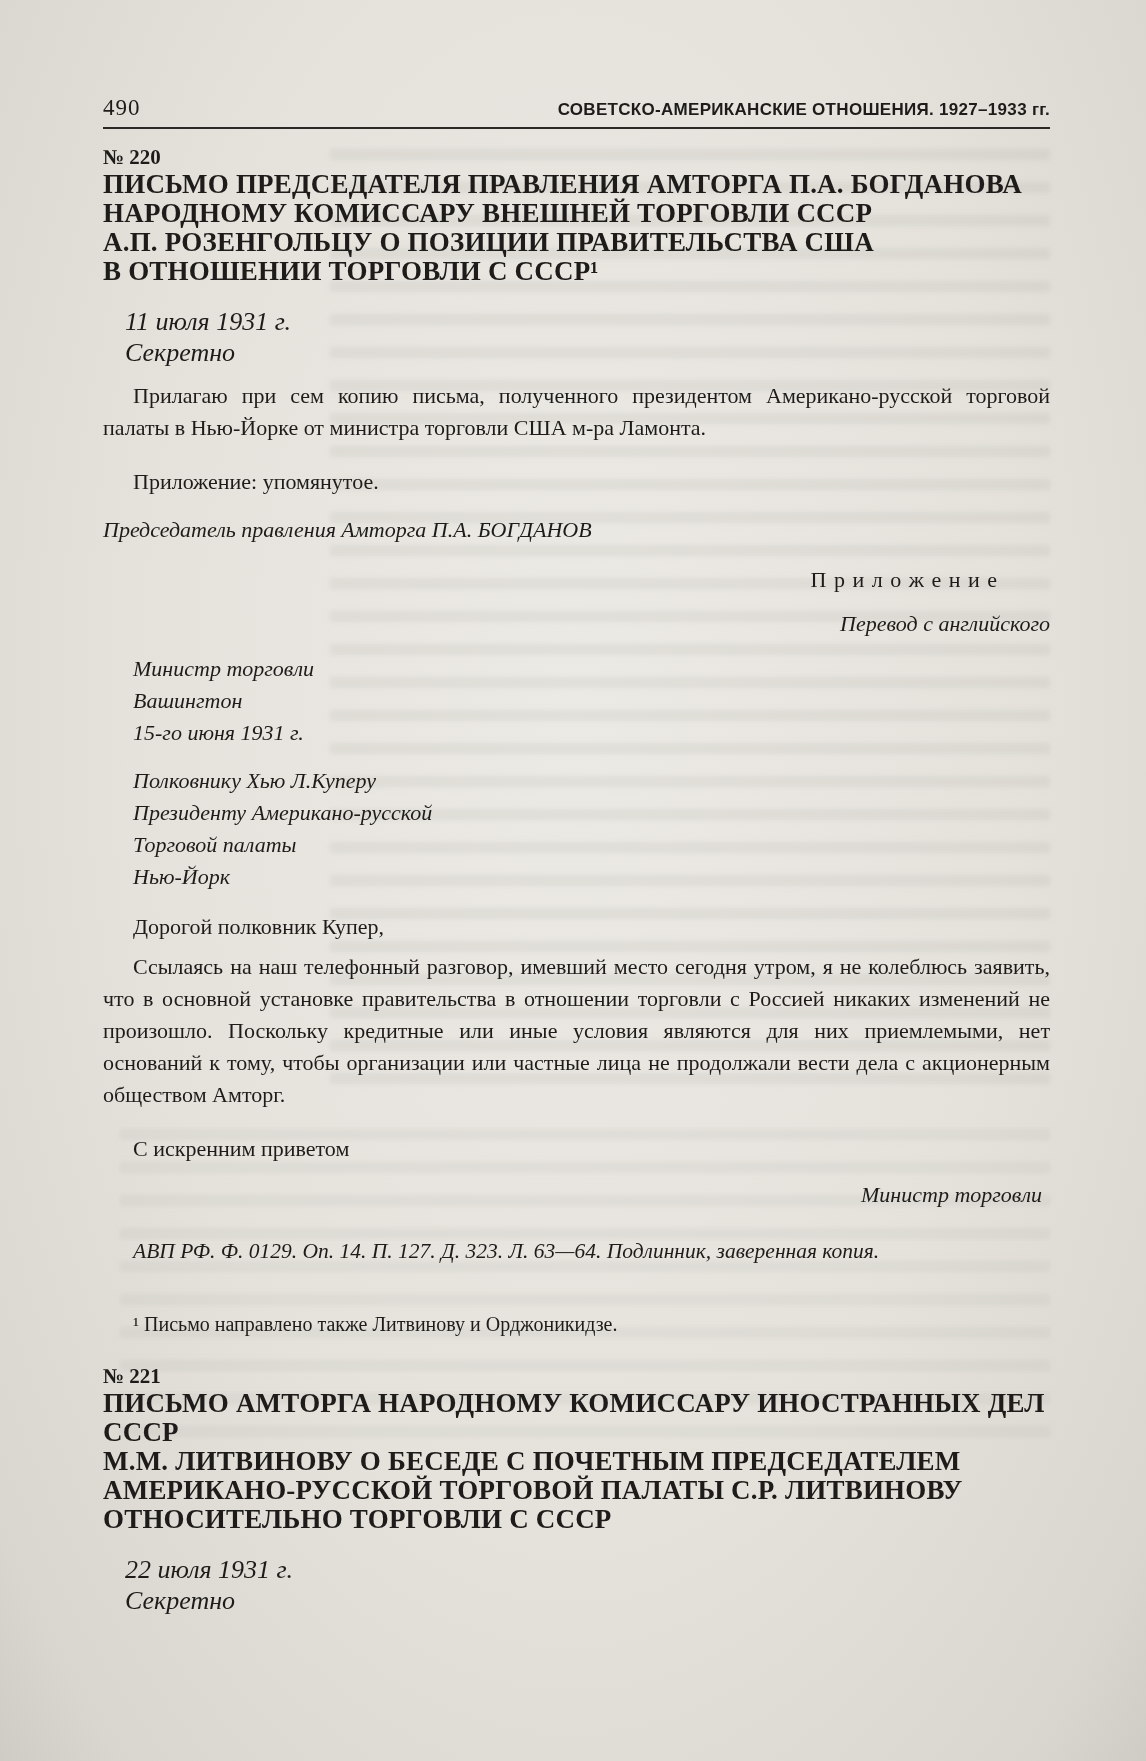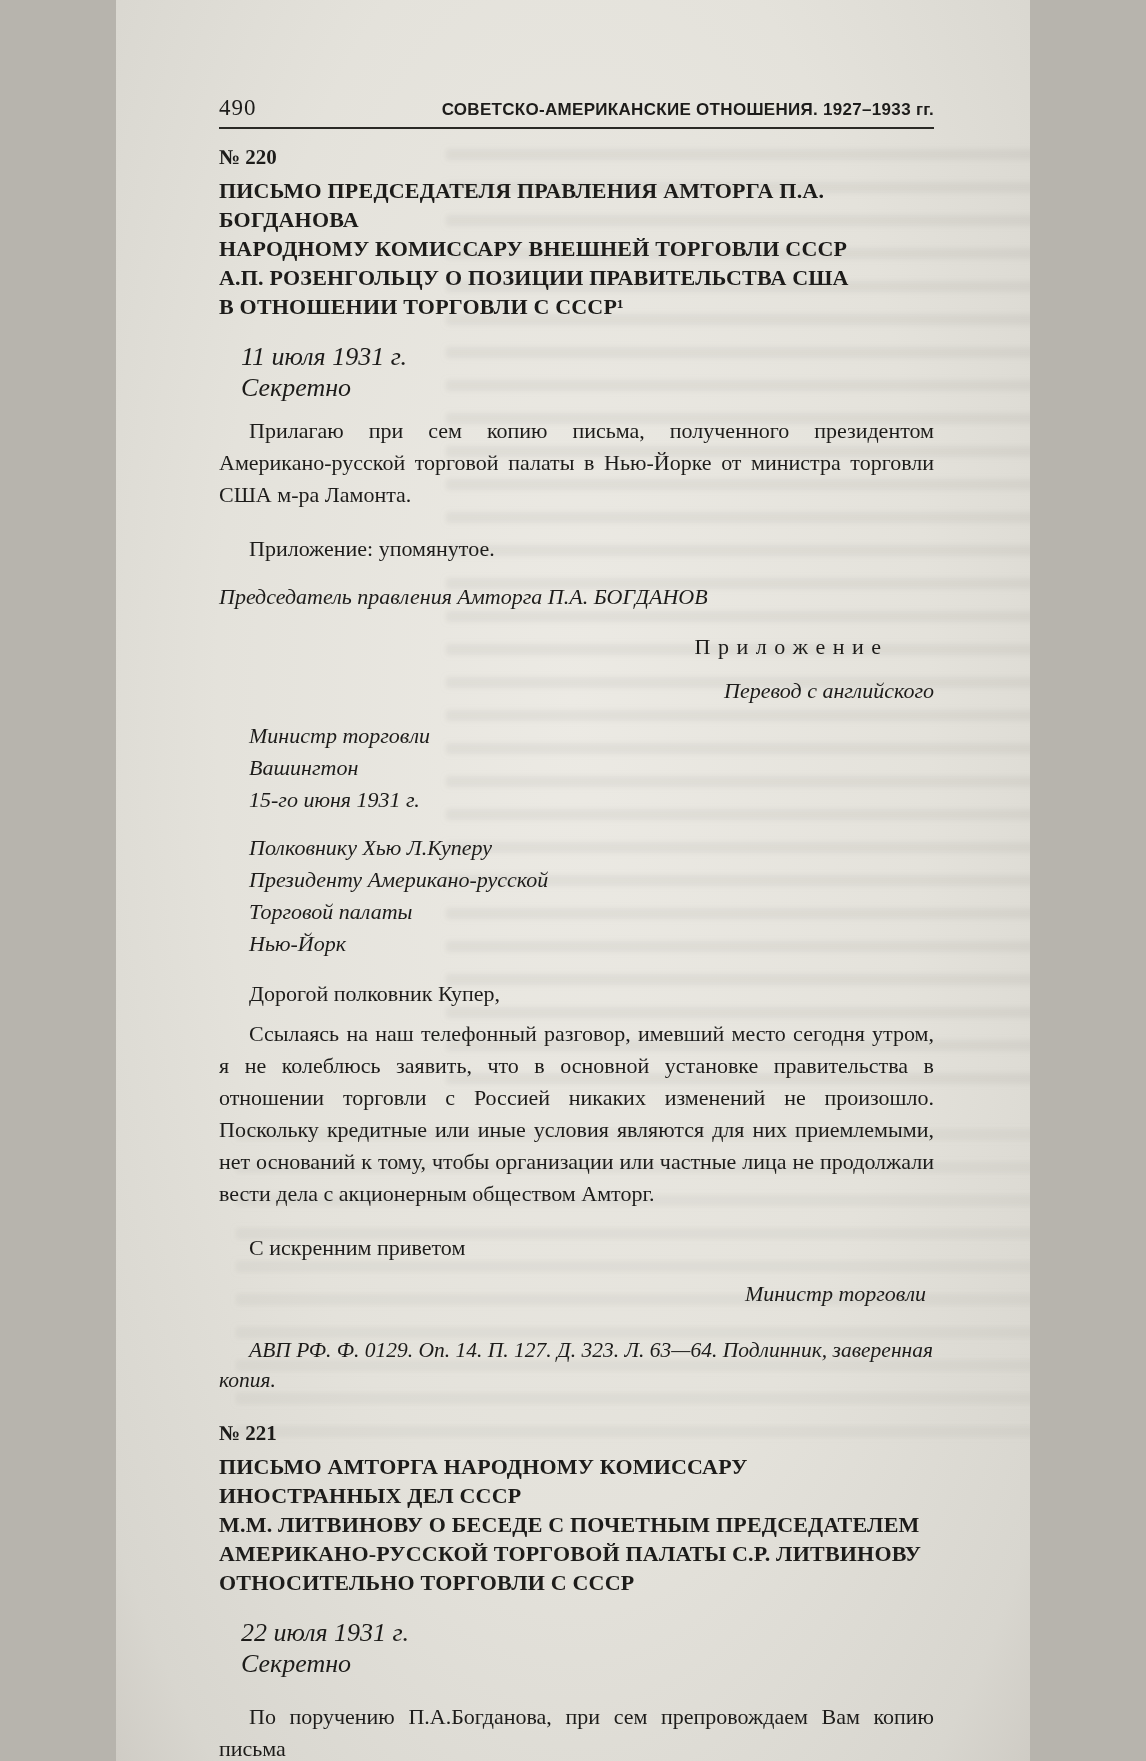--- a/index.html
+++ b/index.html
@@ -1,18 +1,18 @@
 <!DOCTYPE html>
 <html><head>
 <meta charset="utf-8">
 <style>
   html,body{margin:0;padding:0;background:#b7b4ad;}
   .page{
     position:relative;
-    width:914px;height:1761px;
+    width:1146px;height:1761px;
     margin:0 auto;
     background:
       radial-gradient(ellipse at 50% 40%, #eceae4 0%, #e4e2db 55%, #d8d6cf 90%, #cfccc5 100%);
     overflow:hidden;
     font-family:"Liberation Serif", serif;
     color:#1d1c1a;
     box-sizing:border-box;
     padding:95px 96px 0 103px;
   }
   
@@ -38,22 +38,22 @@
     padding-bottom:6px;
   }
   .page-num{font-size:23px;letter-spacing:1px;}
   .head-title{
     font-family:"Liberation Sans", sans-serif;
     font-weight:bold;font-size:17px;letter-spacing:0.3px;text-align:center;
   }
 
   .doc-number{font-weight:bold;font-size:21px;margin-top:16px;}
   .doc-title{
-    font-weight:bold;font-size:22px;line-height:29px;
-    margin-top:6px;letter-spacing:0.2px;
+    font-weight:bold;font-size:27px;line-height:29px;
+    letter-spacing:0.2px;
   }
   .meta{font-style:italic;font-size:26px;line-height:31px;margin-left:22px;}
   .meta.first{margin-top:20px;}
 
   .para{
     font-size:22px;line-height:32px;text-align:justify;
     text-indent:30px;margin-top:12px;
   }
   .plain-line{font-size:22px;line-height:32px;text-indent:30px;margin-top:10px;}
 
@@ -133,31 +133,31 @@
       <p class="para" style="margin-top:8px;">Ссылаясь на наш телефонный разговор, имевший место сегодня утром, я не колеблюсь заявить, что в основной установке правительства в отношении торговли с Россией никаких изменений не произошло. Поскольку кредитные или иные условия являются для них приемлемыми, нет оснований к тому, чтобы организации или частные лица не продолжали вести дела с акционерным обществом Амторг.</p>
 
       <div class="plain-line">С искренним приветом</div>
 
       <div class="closing-sig">
         <div class="title">Министр торговли</div>
       </div>
 
       <div class="archive">АВП РФ. Ф. 0129. Оп. 14. П. 127. Д. 323. Л. 63—64. Подлинник, заверенная копия.</div>
 
+      <div class="footnote">¹ Письмо направлено также Литвинову и Орджоникидзе.</div>
     </section>
 
     <section style="margin-top:26px;">
       <div class="doc-number">№ 221</div>
       <div class="doc-title">
         <div>ПИСЬМО АМТОРГА НАРОДНОМУ КОМИССАРУ ИНОСТРАННЫХ ДЕЛ СССР</div>
         <div>М.М. ЛИТВИНОВУ О БЕСЕДЕ С ПОЧЕТНЫМ ПРЕДСЕДАТЕЛЕМ</div>
         <div>АМЕРИКАНО-РУССКОЙ ТОРГОВОЙ ПАЛАТЫ С.Р. ЛИТВИНОВУ</div>
         <div>ОТНОСИТЕЛЬНО ТОРГОВЛИ С СССР</div>
       </div>
 
       <div class="meta first">22 июля 1931 г.</div>
       <div class="meta">Секретно</div>
 
-      <p class="para" style="margin-top:22px;">По поручению П.А.Богданова, при сем препровождаем Вам копию письма</p>
     </section>
 
   </div>
 </div>
 
 </body></html>

